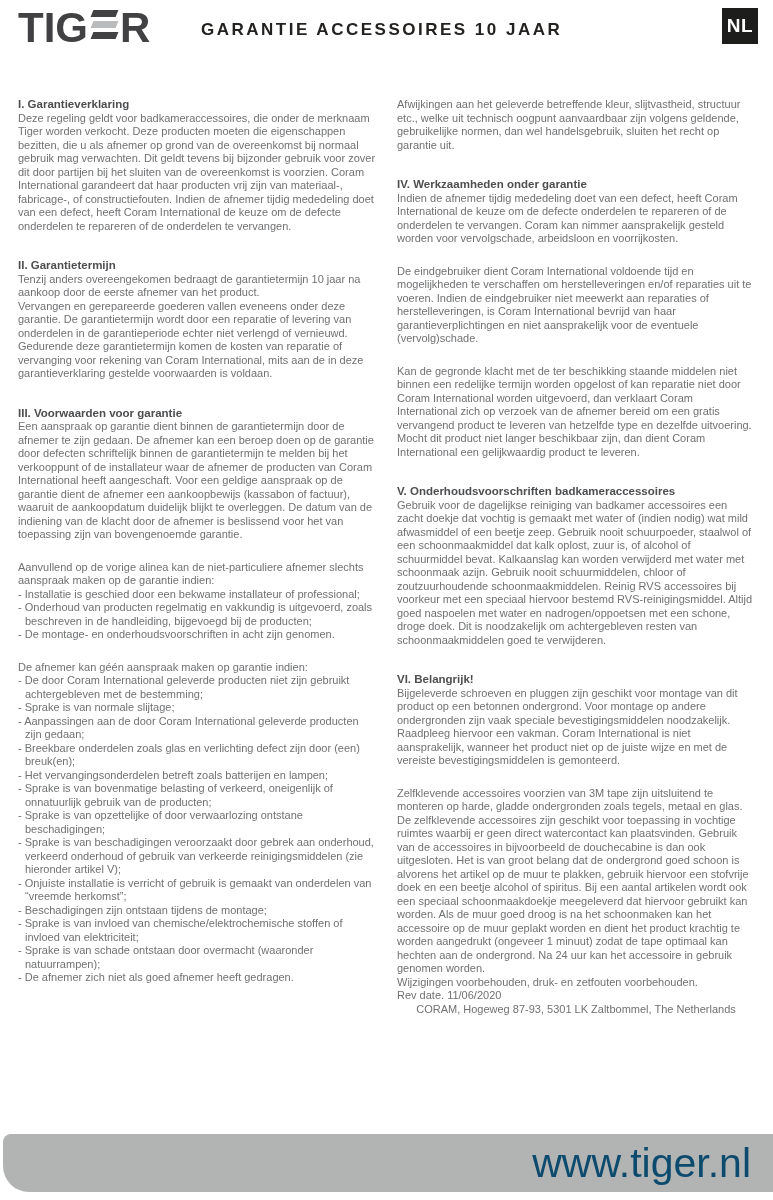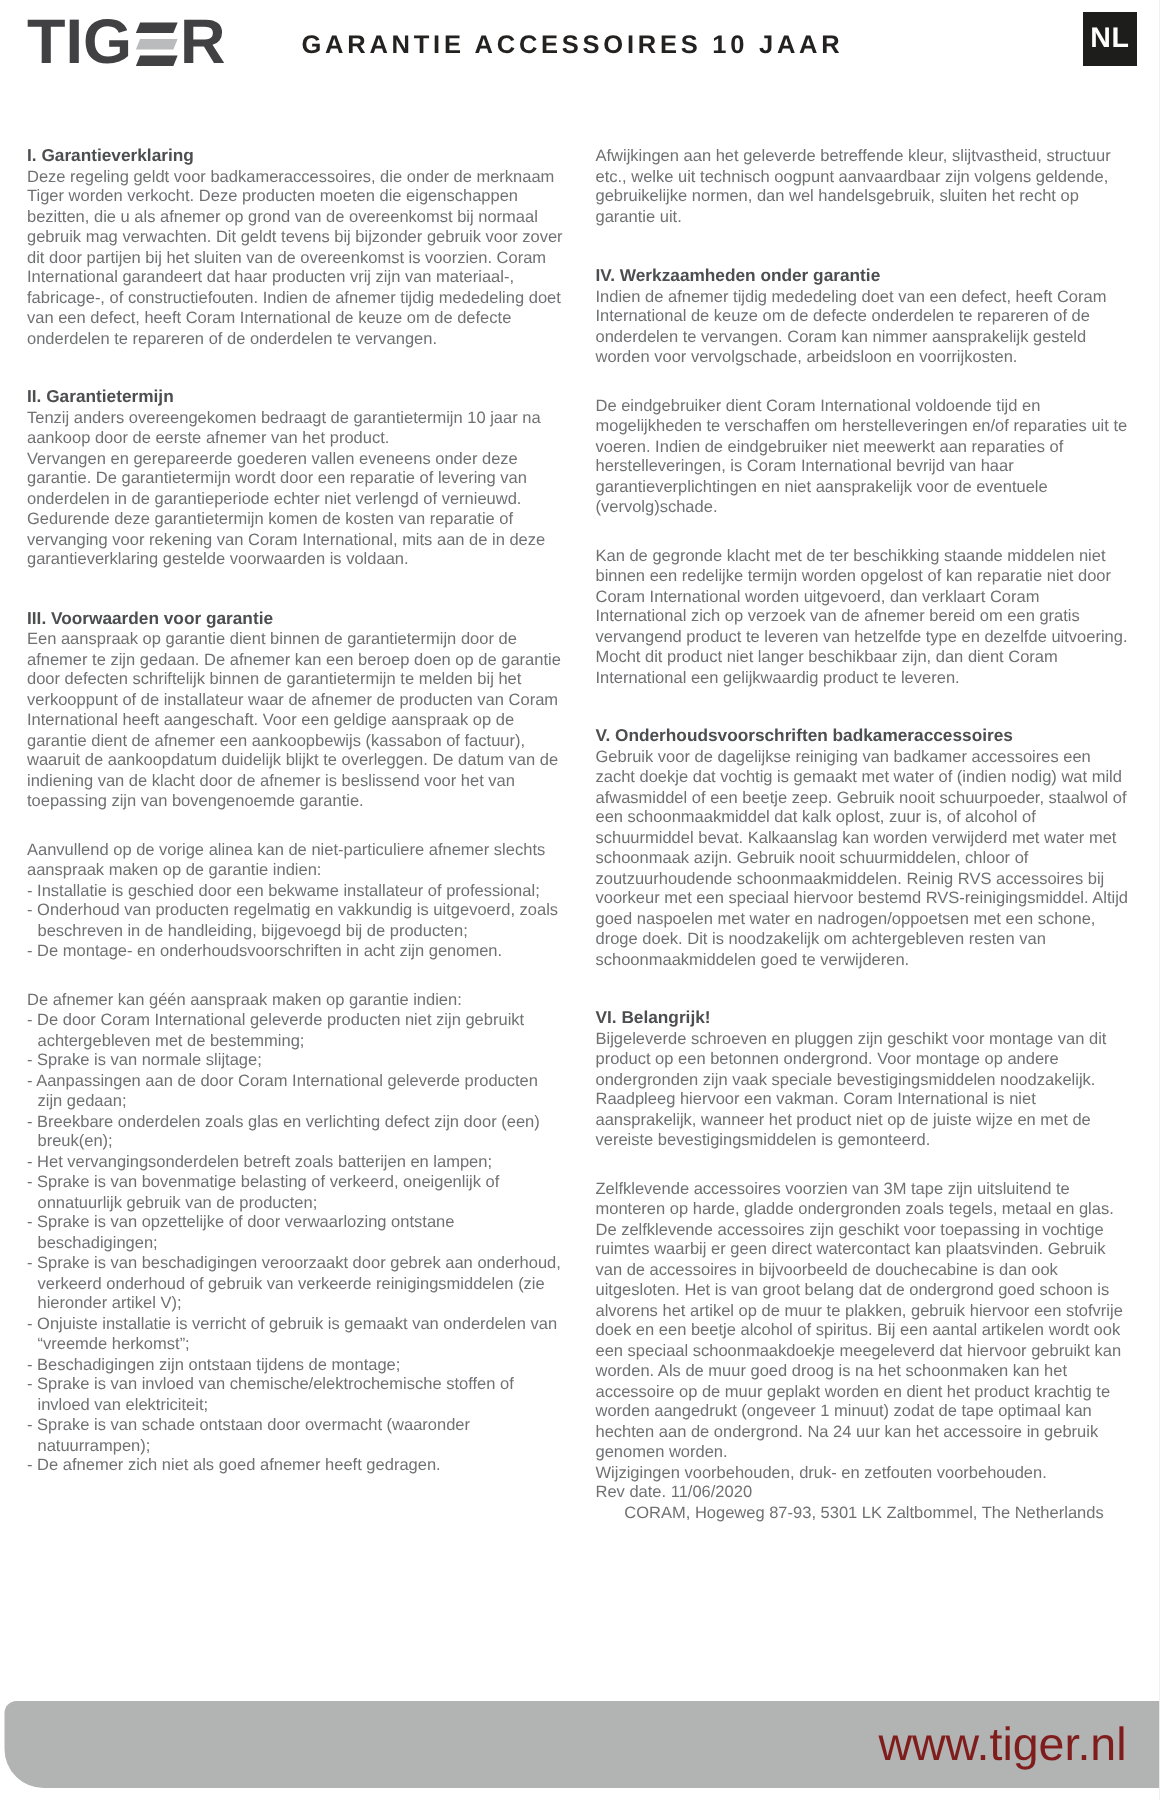--- a/index.html
+++ b/index.html
@@ -8,21 +8,21 @@
     width:773px; height:1200px;
     margin:0 auto;
     background:#ffffff;
     font-family:"Liberation Sans", sans-serif;
     color:#707173;
     overflow:hidden;
   }
 
   
   .header { position:relative; height:58px; padding:10px 16px 0 18px; }
-  .logo { position:absolute; left:18px; top:8px; display:flex; align-items:center; }
+  .logo { position:absolute; left:18px; top:8px; display:flex; align-items:flex-start; }
   .logo-letters {
     font-size:42px; font-weight:bold; letter-spacing:0px;
     color:#414042; line-height:40px;
   }
   .logo-e { display:inline-block; width:25px; height:31px; position:relative; margin:0 3px 0 4px; top:1px; }
   .logo-e .bar { position:absolute; left:0; width:25px; height:7px; background:#414042; transform:skewX(-22deg); }
   .logo-e .bar.b1 { top:1px; }
   .logo-e .bar.b2 { top:12px; background:#b9bbbc; }
   .logo-e .bar.b3 { top:23px; }
 
@@ -61,21 +61,21 @@
 
   
   .footer-bar {
     position:absolute; left:3px; right:0; bottom:8px;
     height:58px; background:#b2b4b3;
     border-radius:8px 0 0 26px;
     display:flex; align-items:center; justify-content:flex-end;
     padding-right:22px; box-sizing:border-box;
   }
   .footer-url {
-    font-size:31px; font-weight:normal; color:#7f1d1d;
+    font-size:41px; font-weight:normal; color:#0c4a6e;
     letter-spacing:0px;
   }
 </style>
 </head>
 <body>
 
 <div class="page">
 
   <div class="header">
     <div class="logo">

